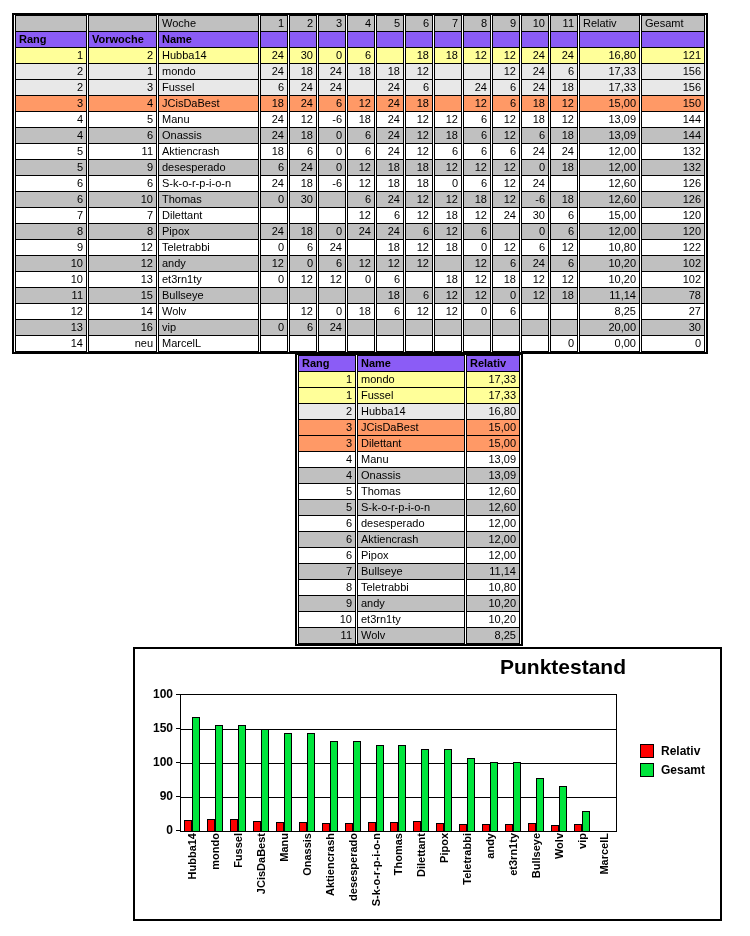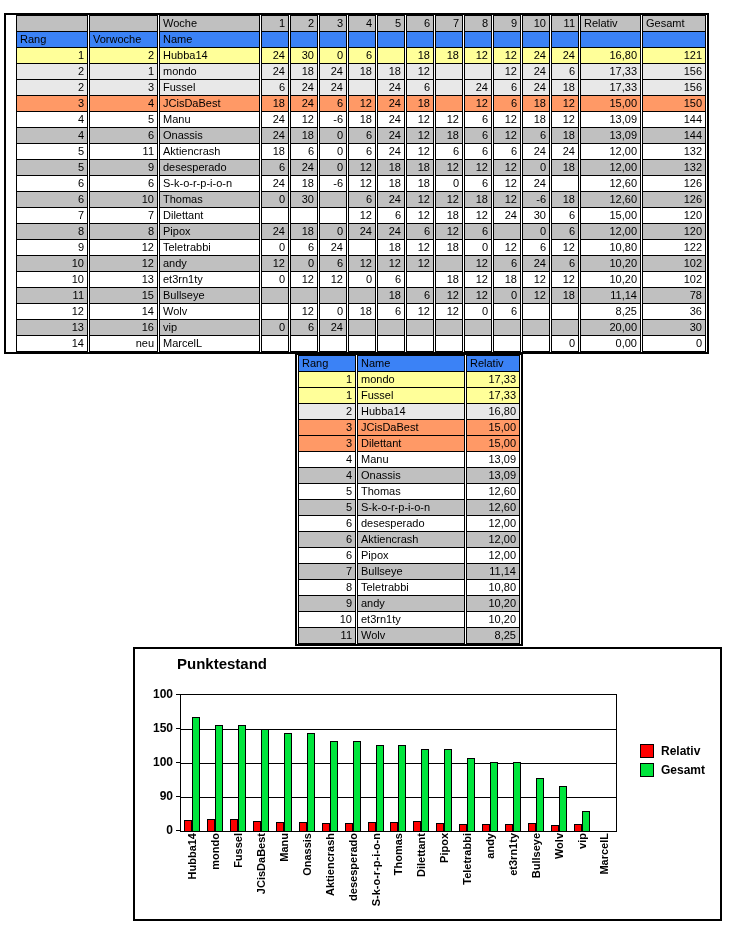--- a/index.html
+++ b/index.html
@@ -13,36 +13,36 @@
     table-layout:fixed;border:2px solid #000;background:#fff;
   }
   table.xls td{
     border-left:1px solid #000;border-right:1px solid #000;border-bottom:1px solid #000;
     height:15px;line-height:15px;padding:0 3px;overflow:hidden;white-space:nowrap;
   }
   table.xls tr:first-child td{border-top:1px solid #000;}
   td.num{text-align:right;}
   td.txt{text-align:left;}
   .hg{background:#C0C0C0;}
-  .hc{background:#3b82f6;}
+  .hc{background:#8b5cf6;font-weight:bold;}
   tr.row-gold   td{background:#FFFF99;}
   tr.row-silver td{background:#E8E8E8;}
   tr.row-bronze td{background:#FF9966;}
   tr.row-gray   td{background:#C0C0C0;}
   tr.row-white  td{background:#FFFFFF;}
-  #top-table{left:4px;top:13px;padding-left:9px;}
+  #top-table{left:12px;top:13px;}
   #rank-table{left:295px;top:353px;}
   
   #chart{
     position:absolute;left:133px;top:647px;width:585px;height:270px;
     border:2px solid #000;background:#fff;
   }
   #chart-title{
-    position:absolute;left:42px;top:6px;width:435px;text-align:left;
-    font-size:15px;font-weight:bold;
+    position:absolute;left:56px;top:6px;width:435px;text-align:right;
+    font-size:21px;font-weight:bold;
   }
   #plot{
     position:absolute;left:45px;top:45px;width:435px;height:136px;
     border:1px solid #000;box-sizing:content-box;
   }
   .gridline{position:absolute;left:0;right:0;height:1px;background:#000;}
   .ylab{
     position:absolute;left:0;width:38px;height:16px;line-height:16px;
     text-align:right;font-weight:bold;font-size:12px;
   }
@@ -422,21 +422,21 @@
         <td class="num">0</td>
         <td class="num">18</td>
         <td class="num">6</td>
         <td class="num">12</td>
         <td class="num">12</td>
         <td class="num">0</td>
         <td class="num">6</td>
         <td class="num"></td>
         <td class="num"></td>
         <td class="num">8,25</td>
-        <td class="num">36</td>
+        <td class="num">27</td>
       </tr>
       <tr class="row-gray">
         <td class="num">13</td>
         <td class="num">16</td>
         <td class="txt">vip</td>
         <td class="num">0</td>
         <td class="num">6</td>
         <td class="num">24</td>
         <td class="num"></td>
         <td class="num"></td>

